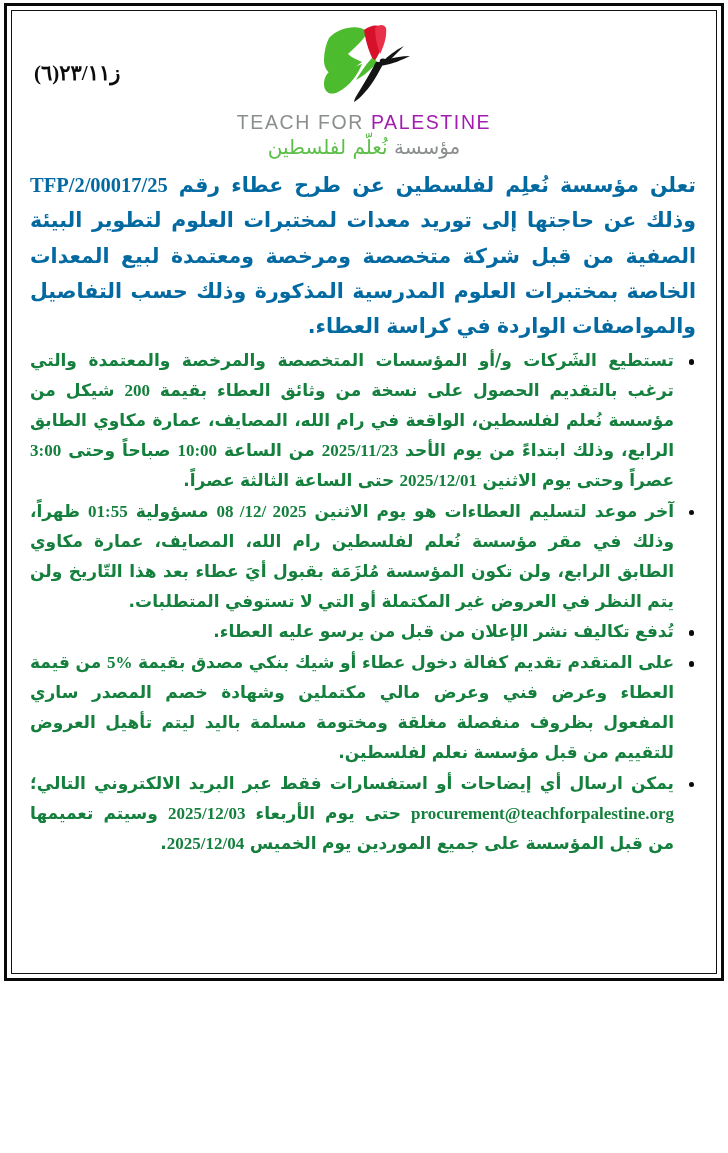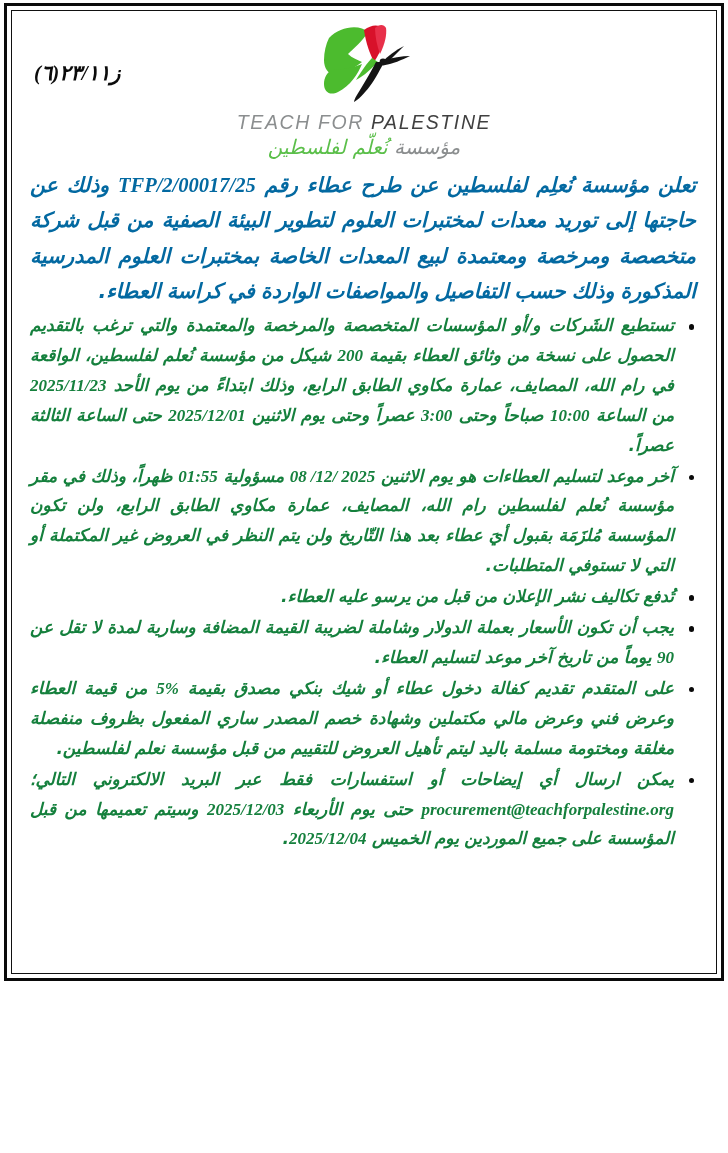--- a/index.html
+++ b/index.html
@@ -11,21 +11,20 @@
   body {
     font-family: "Liberation Serif", "DejaVu Serif", serif;
   }
   .page {
     position: relative;
     width: 728px;
     height: 985px;
     box-sizing: border-box;
     background: #ffffff;
     overflow: hidden;
-    font-style: italic;
   }
   
   .border-outer {
     position: absolute;
     left: 4px;
     top: 3px;
     right: 4px;
     bottom: 4px;
     border: 3px solid #0a0a0a;
     box-sizing: border-box;
@@ -83,21 +82,21 @@
   }
   .logo-wordmark {
     margin-top: 1px;
     font-family: "Liberation Sans", "DejaVu Sans", sans-serif;
     font-size: 19.5px;
     letter-spacing: 1.6px;
     font-weight: 400;
     white-space: nowrap;
   }
   .wm-gray { color: #8b8e8f; }
-  .wm-green { color: #404040; text-align: right; }
+  .wm-green { color: #a21caf; text-align: right; }
   .logo-arabic {
     margin-top: 1px;
     font-family: "DejaVu Sans", "Liberation Sans", sans-serif;
     font-size: 20px;
     letter-spacing: 0.4px;
     white-space: nowrap;
     direction: rtl;
   }
   .ar-gray { color: #8b8e8f; }
   .ar-green { color: #5bbf4a; }
@@ -208,19 +207,18 @@
     </div>
 
     <p class="intro">
       <span>تعلن مؤسسة نُعلِم لفلسطين عن طرح عطاء رقم </span><span class="lat">TFP/2/00017/25</span><span> وذلك عن حاجتها إلى توريد معدات لمختبرات العلوم لتطوير البيئة الصفية من قبل شركة متخصصة ومرخصة ومعتمدة لبيع المعدات الخاصة بمختبرات العلوم المدرسية المذكورة وذلك حسب التفاصيل والمواصفات الواردة في كراسة العطاء.</span>
     </p>
 
     <ul class="bullets">
         <li><span>تستطيع الشَركات و/أو المؤسسات المتخصصة والمرخصة والمعتمدة والتي ترغب بالتقديم الحصول على نسخة من وثائق العطاء بقيمة </span><span class="lat">200</span><span> شيكل من مؤسسة نُعلم لفلسطين، الواقعة في رام الله، المصايف، عمارة مكاوي الطابق الرابع، وذلك ابتداءً من يوم الأحد </span><span class="lat">2025/11/23</span><span> من الساعة </span><span class="lat">10:00</span><span> صباحاً وحتى </span><span class="lat">3:00</span><span> عصراً وحتى يوم الاثنين </span><span class="lat">2025/12/01</span><span> حتى الساعة الثالثة عصراً.</span></li>
         <li><span>آخر موعد لتسليم العطاءات هو يوم الاثنين </span><span class="lat">08 /12/ 2025</span><span> مسؤولية </span><span class="lat">01:55</span><span> ظهراً، وذلك في مقر مؤسسة نُعلم لفلسطين رام الله، المصايف، عمارة مكاوي الطابق الرابع، ولن تكون المؤسسة مُلزَمَة بقبول أيَ عطاء بعد هذا التّاريخ ولن يتم النظر في العروض غير المكتملة أو التي لا تستوفي المتطلبات.</span></li>
         <li><span>تُدفع تكاليف نشر الإعلان من قبل من يرسو عليه العطاء.</span></li>
-        <li><span>يجب أن تكون الأسعار بعملة الدولار وشاملة لضريبة القيمة المضافة وسارية لمدة لا تقل عن </span><span class="lat">90</span><span> يوماً من تاريخ آخر موعد لتسليم العطاء.</span></li>
         <li><span>على المتقدم تقديم كفالة دخول عطاء أو شيك بنكي مصدق بقيمة </span><span class="lat">5%</span><span> من قيمة العطاء وعرض فني وعرض مالي مكتملين وشهادة خصم المصدر ساري المفعول بظروف منفصلة مغلقة ومختومة مسلمة باليد ليتم تأهيل العروض للتقييم من قبل مؤسسة نعلم لفلسطين.</span></li>
         <li><span>يمكن ارسال أي إيضاحات أو استفسارات فقط عبر البريد الالكتروني التالي؛ </span><span class="email">procurement@teachforpalestine.org</span><span> حتى يوم الأربعاء </span><span class="lat">2025/12/03</span><span> وسيتم تعميمها من قبل المؤسسة على جميع الموردين يوم الخميس </span><span class="lat">2025/12/04</span><span>.</span></li>
       </ul>
 
   </div>
 </div>
 
 </body></html>

